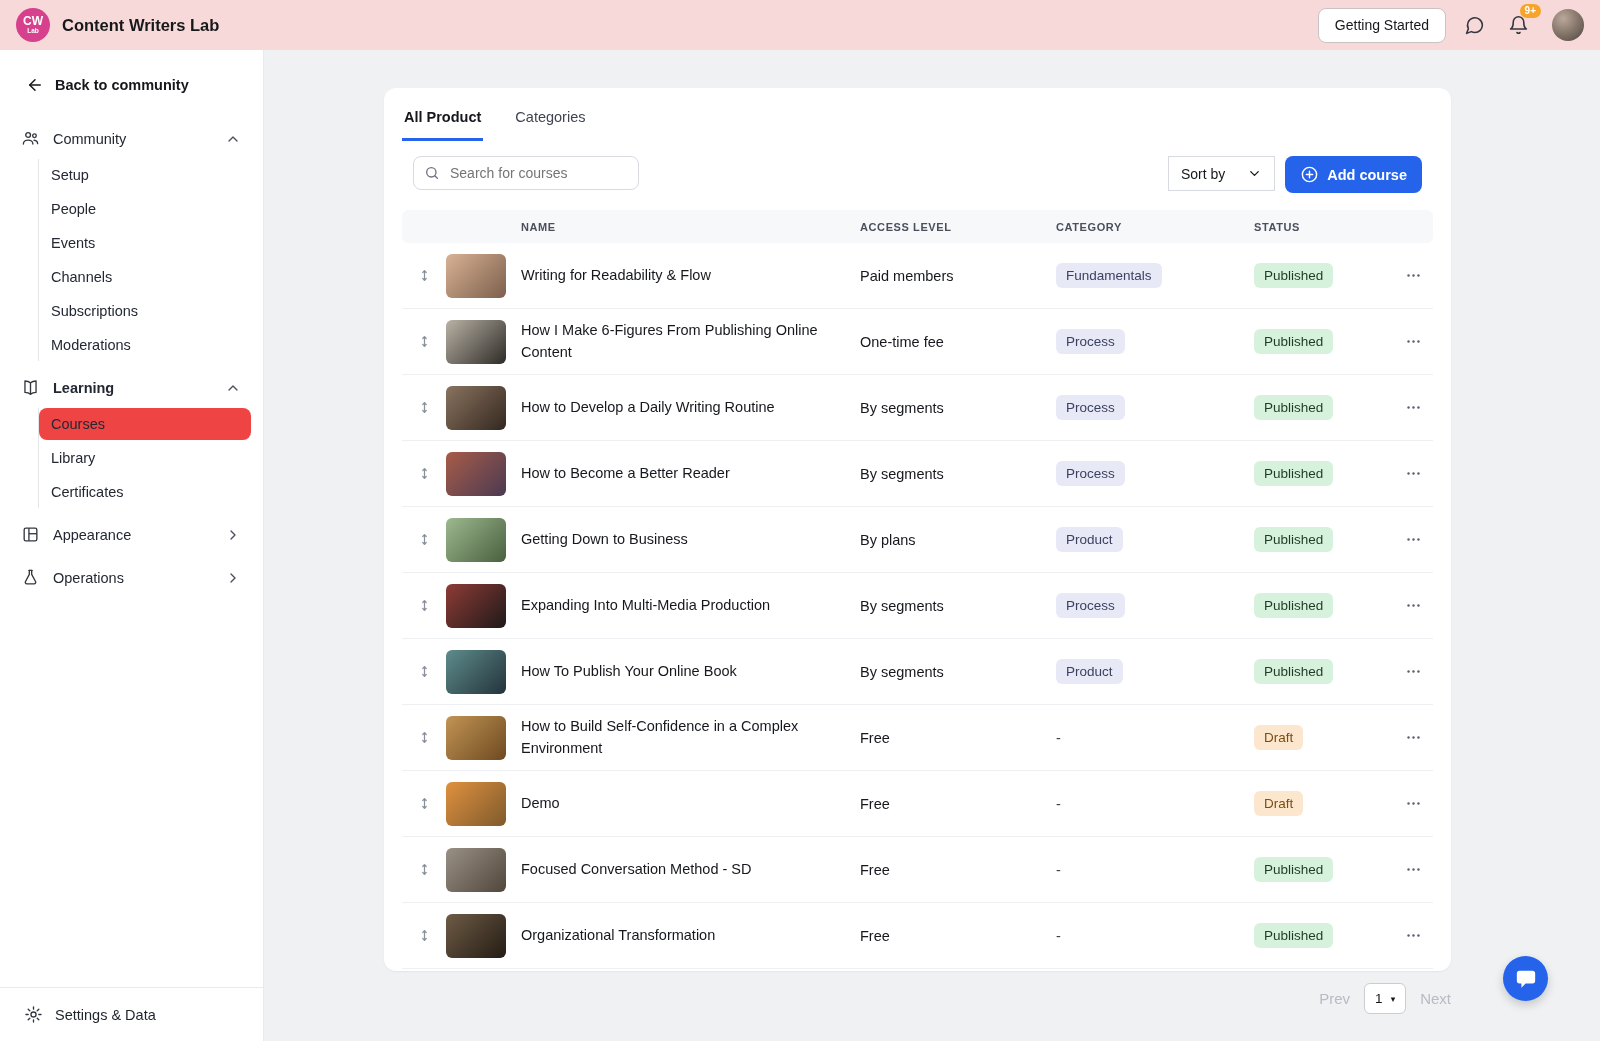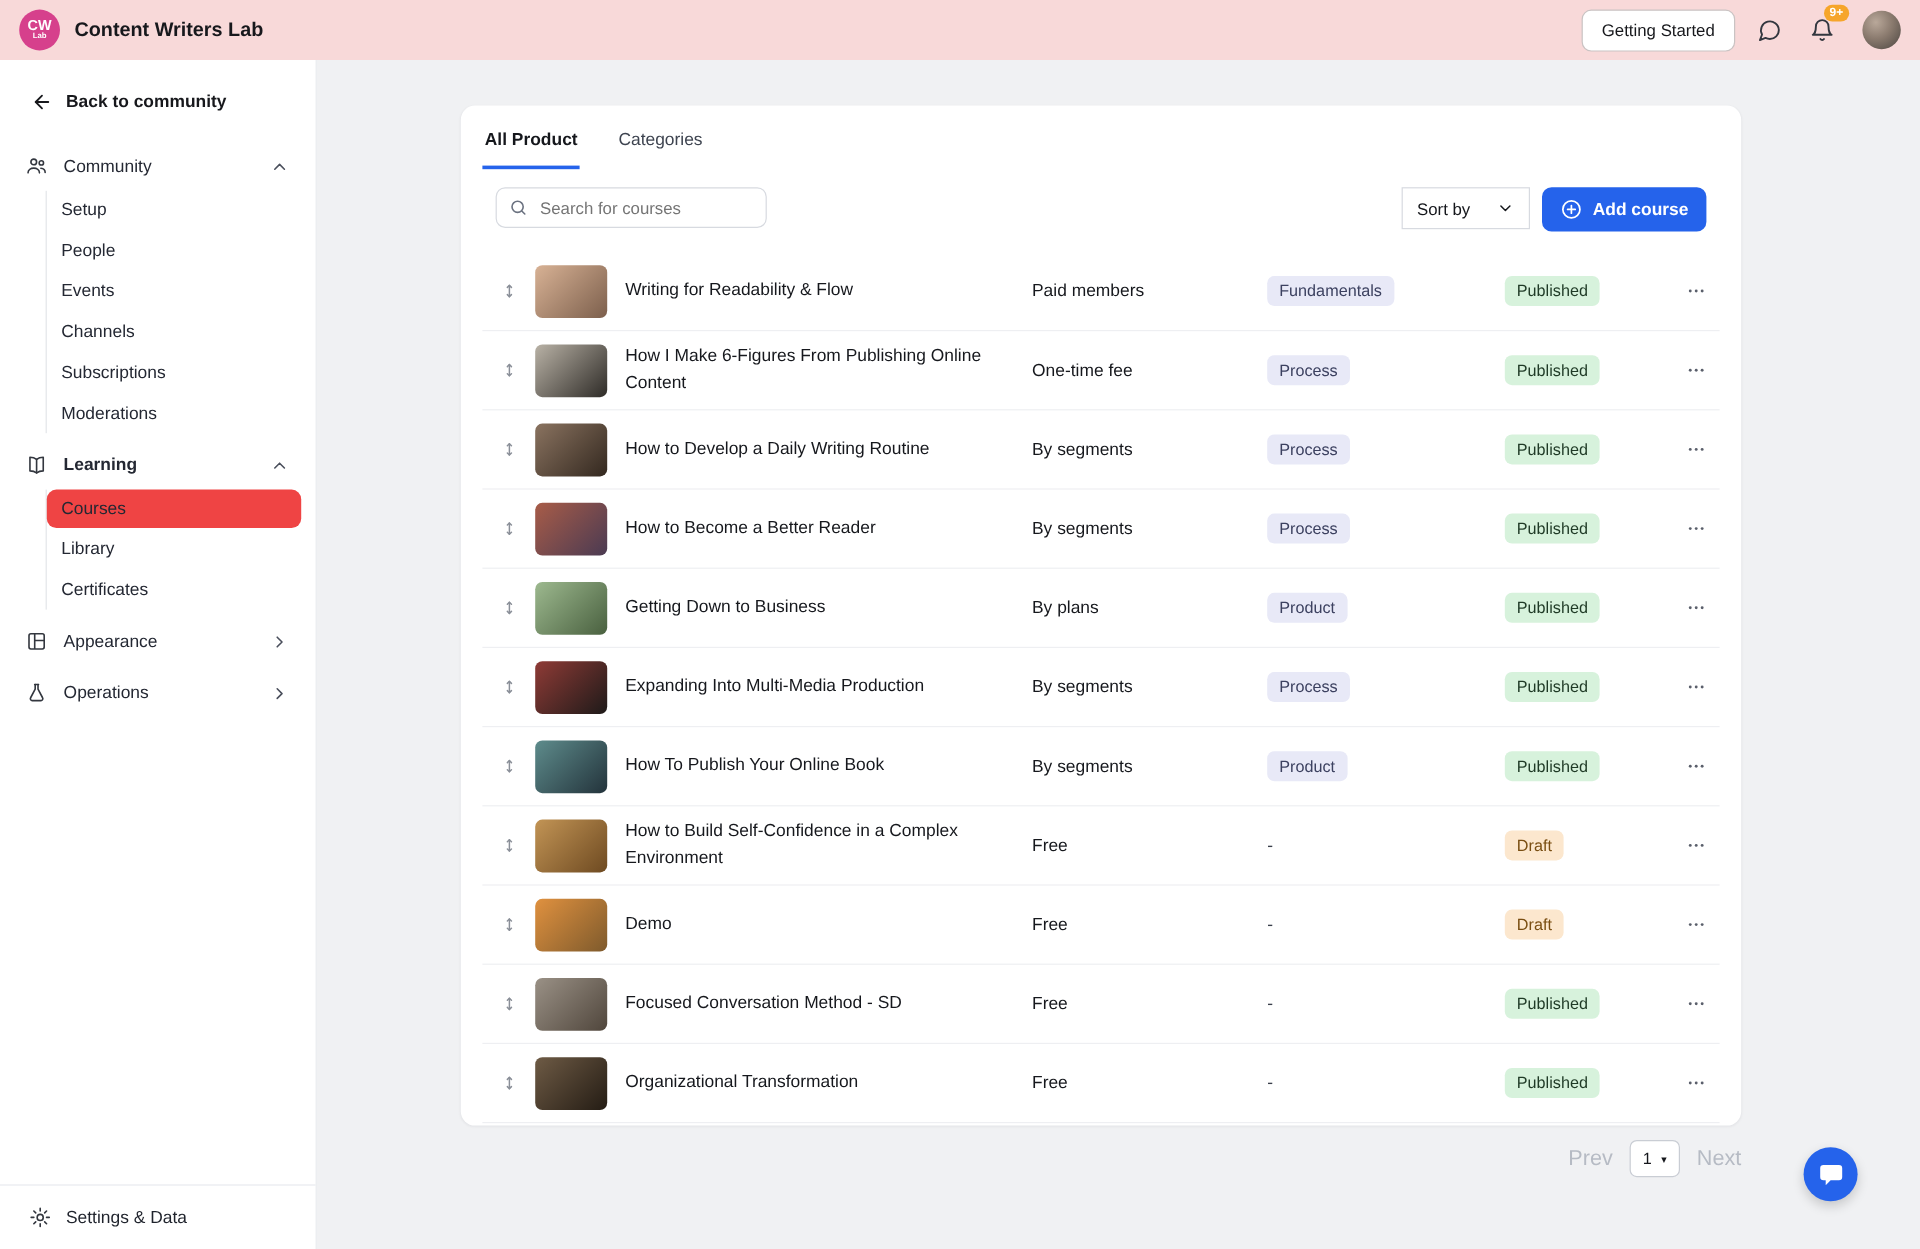--- a/index.html
+++ b/index.html
@@ -149,21 +149,21 @@
   .menu-btn{
     background:none;border:none;color:#5A5F6B;display:flex;justify-content:center;align-items:center;
     width:32px;height:32px;border-radius:6px;justify-self:center;
   }
 
   
   .pagination{
     width:1067px;margin:12px 0 0 120px;display:flex;justify-content:flex-end;
     align-items:center;gap:14px;font-size:14px;color:#B6BBC4;
   }
-  .page-nav{background:none;border:none;font-size:18px;color:#B6BBC4;padding:0;}
+  .page-nav{background:none;border:none;font-size:15px;color:#B6BBC4;padding:0;}
   .page-select{
     display:flex;align-items:center;gap:8px;height:31px;padding:0 10px;background:#fff;
     border:1px solid #C9CDD4;border-radius:6px;color:#15171C;font-size:13.5px;
   }
   .page-select .caret{font-size:9px;color:#15171C;}
 
   
   .chat-launcher{
     position:absolute;right:52px;bottom:40px;width:45px;height:45px;border-radius:50%;
     border:none;background:var(--accent);display:flex;align-items:center;justify-content:center;
@@ -348,20 +348,29 @@
             <svg width="19" height="19" viewBox="0 0 24 24" fill="none" stroke="#fff" stroke-width="1.8" stroke-linecap="round">
                 <circle cx="12" cy="12" r="9"></circle>
                 <path d="M12 8v8M8 12h8"></path>
               </svg>
           </span>
           <span>Add course</span>
         </button>
       </div>
 
       <div class="table">
+        <div class="thead">
+          <span></span>
+          <span></span>
+          <span>NAME</span>
+          <span>ACCESS LEVEL</span>
+          <span>CATEGORY</span>
+          <span>STATUS</span>
+          <span></span>
+        </div>
         <div>
   <div class="trow">
     <span class="drag">
       <svg width="15" height="17" viewBox="0 0 24 24" fill="none" stroke="currentColor" stroke-width="2" stroke-linecap="round" stroke-linejoin="round">
                   <path d="M12 4.5v15"></path>
                   <path d="M9.3 7.2 12 4.5l2.7 2.7"></path>
                   <path d="M9.3 16.8 12 19.5l2.7-2.7"></path>
                 </svg>
     </span>
     <span class="thumb" style="background: linear-gradient(135deg, rgb(216, 178, 149) 0%, rgb(124, 95, 76) 100%);"></span>

